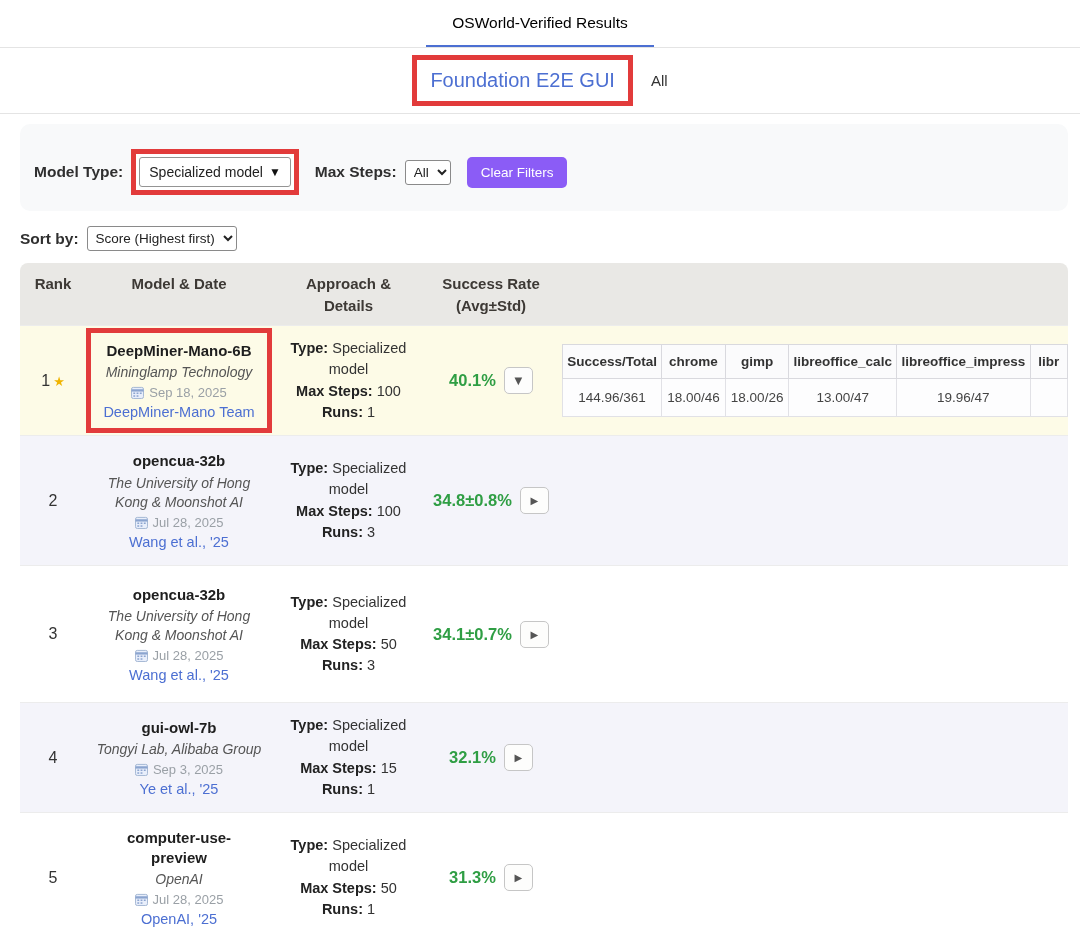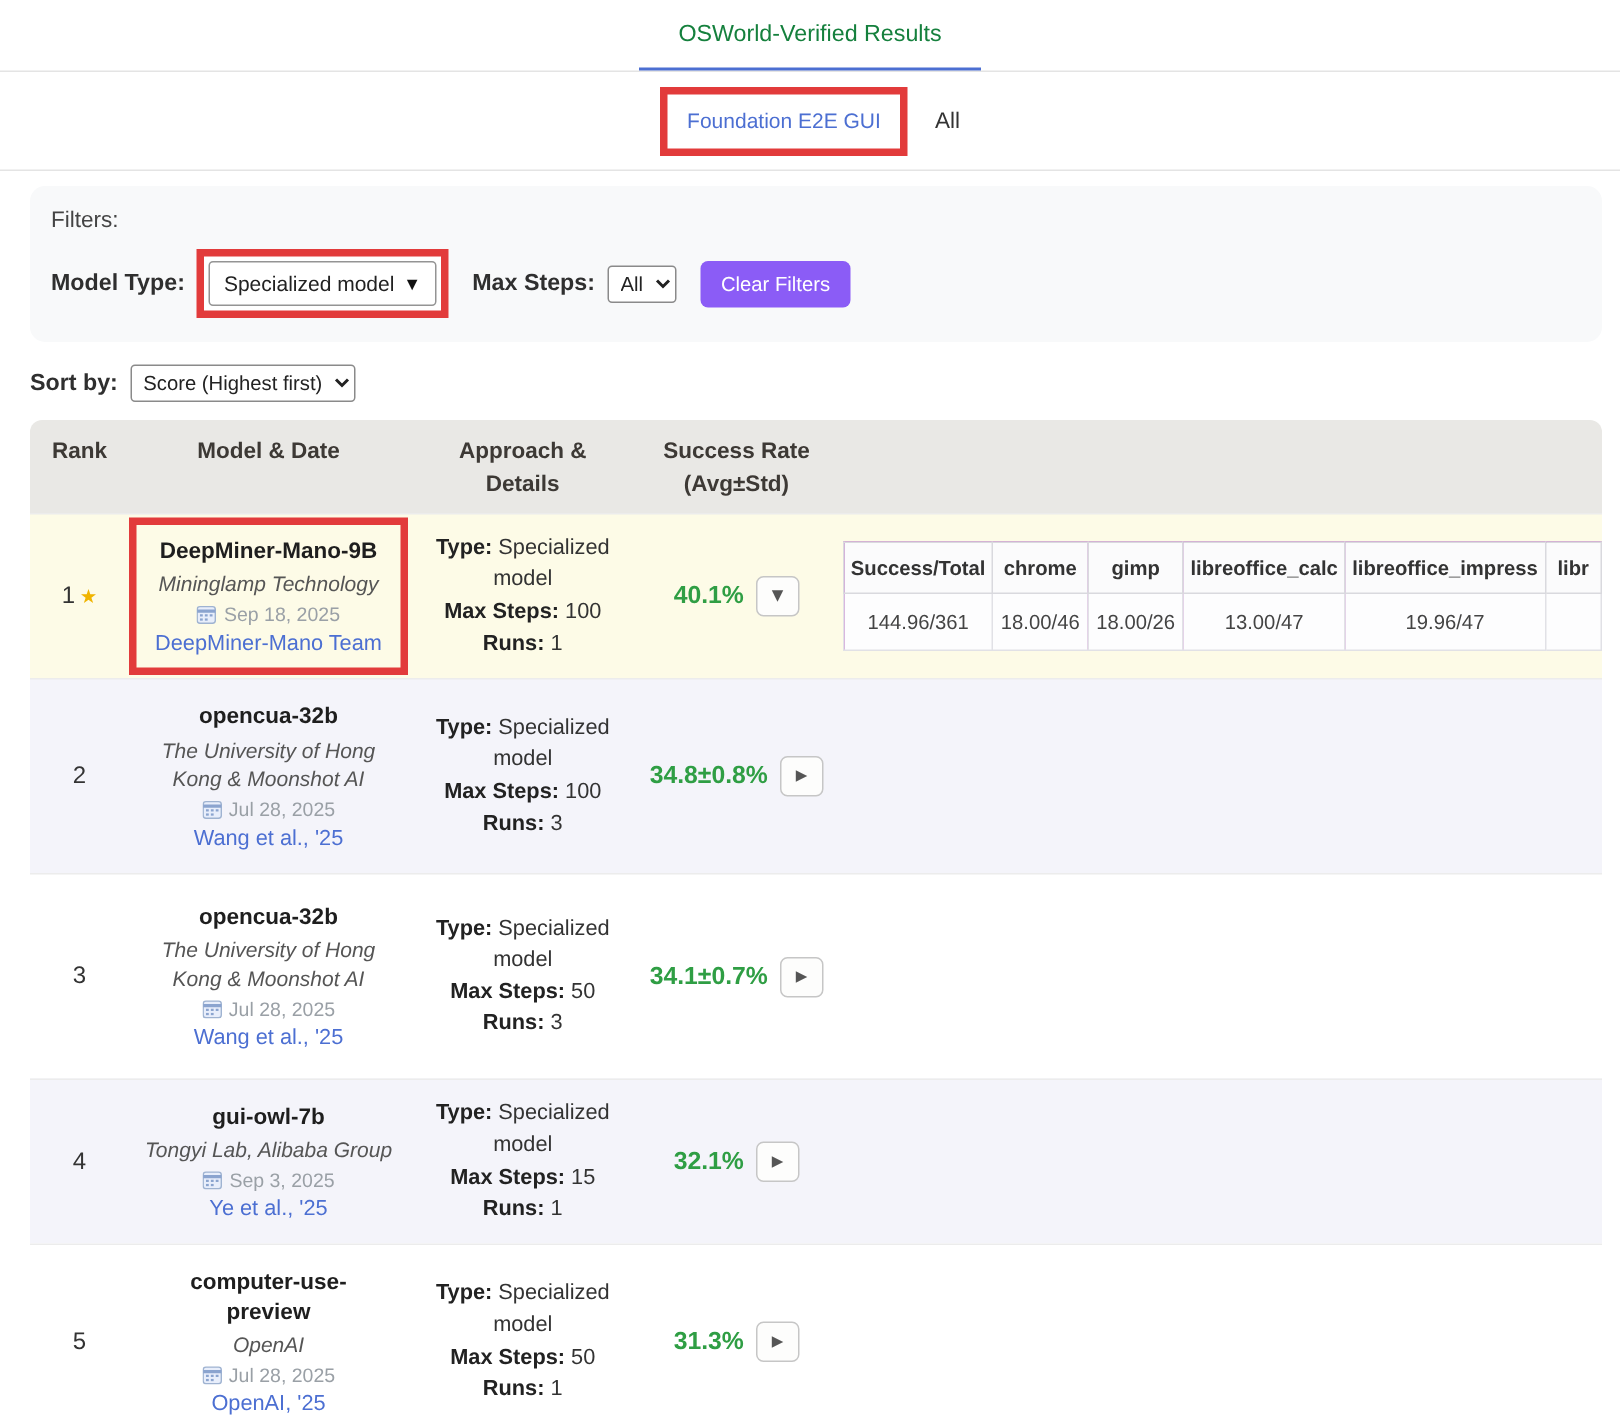--- a/index.html
+++ b/index.html
@@ -4,28 +4,28 @@
 <style>
   html,body{margin:0;padding:0;}
   body{
     width:1080px;height:946px;overflow:hidden;position:relative;
     background:#ffffff;font-family:"Liberation Sans",sans-serif;color:#333;
   }
   
   .title-bar{height:47px;border-bottom:1px solid #e4e4e4;display:flex;justify-content:center;}
   .title-tab{
     display:flex;align-items:center;justify-content:center;height:47px;
-    padding:12px 26px;color:#15803d;font-size:15.5px;
+    padding:12px 26px;color:#000000;font-size:15.5px;
     border-bottom:2px solid #4c6fd2;box-sizing:border-box;margin-bottom:-1px;cursor:pointer;
   }
   
   .tab-bar{height:65px;border-bottom:1px solid #e4e4e4;display:flex;justify-content:center;align-items:center;gap:18px;}
   .red-box{border:5px solid #e23b3b;}
   .tab-active-wrap{padding:9px 13px;display:inline-block;}
-  .tab-active{color:#4c6fd2;font-size:14px;cursor:pointer;}
+  .tab-active{color:#4c6fd2;font-size:20px;cursor:pointer;}
   .tab-all{color:#333;font-size:15px;cursor:pointer;}
   
   .filter-panel{
     margin:10px 12px 0 20px;width:1048px;box-sizing:border-box;
     background:#f8f9fa;border-radius:10px;padding:14px 18px 16px 14px;
   }
   .filter-heading{font-size:15px;color:#444;}
   .filter-row{display:flex;align-items:center;margin-top:11px;}
   .lbl{font-weight:bold;font-size:15.5px;color:#2f2f2f;}
   .mt-box{margin-left:8px;padding:3px;display:inline-block;background:#fff;}
@@ -105,21 +105,20 @@
 </div>
 
 <div class="tab-bar">
   <div class="red-box tab-active-wrap">
     <span class="tab-active">Foundation E2E GUI</span>
   </div>
   <span class="tab-all">All</span>
 </div>
 
 <div class="filter-panel">
-  <div class="filter-heading">Filters:</div>
   <div class="filter-row">
     <span class="lbl">Model Type:</span>
     <span class="red-box mt-box">
       <span class="custom-select">
         <span>Specialized model</span>
         <span class="caret">▼</span>
       </span>
     </span>
     <span class="lbl ms-lbl">Max Steps:</span>
     <select>
@@ -145,21 +144,21 @@
     <div class="hd-success">Success Rate (Avg±Std)</div>
   </div>
 
   <div class="lb-row bg-yellow r1">
     <div class="c-rank">
       <span>1</span><span class="star">★</span>
     </div>
     <div class="c-model">
       <div class="red-box model-redbox">
         <div class="model-inner">
-          <span class="model-name">DeepMiner-Mano-9B</span>
+          <span class="model-name">DeepMiner-Mano-6B</span>
           <span class="affil">Mininglamp Technology</span>
           <span class="date-line">
             <svg width="13" height="13" viewBox="0 0 14 14">
                 <rect x="0.5" y="1.5" width="13" height="12" rx="2" fill="#e8eefb" stroke="#9fb3d1"></rect>
                 <path d="M0.5 3.5 h13 v2.5 h-13 z" fill="#8ba4cf"></path>
                 <rect x="2.5" y="7" width="2" height="1.6" fill="#8ba4cf"></rect>
                 <rect x="6" y="7" width="2" height="1.6" fill="#8ba4cf"></rect>
                 <rect x="9.5" y="7" width="2" height="1.6" fill="#8ba4cf"></rect>
                 <rect x="2.5" y="10" width="2" height="1.6" fill="#8ba4cf"></rect>
                 <rect x="6" y="10" width="2" height="1.6" fill="#8ba4cf"></rect>

